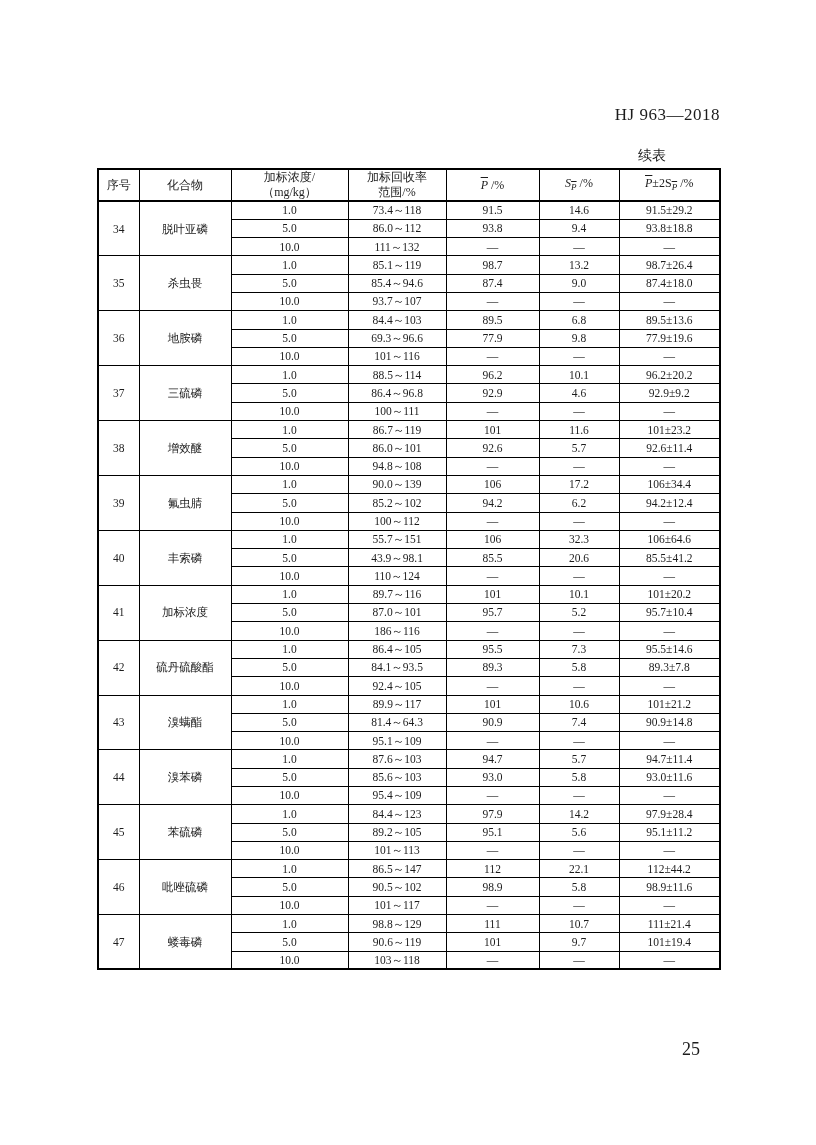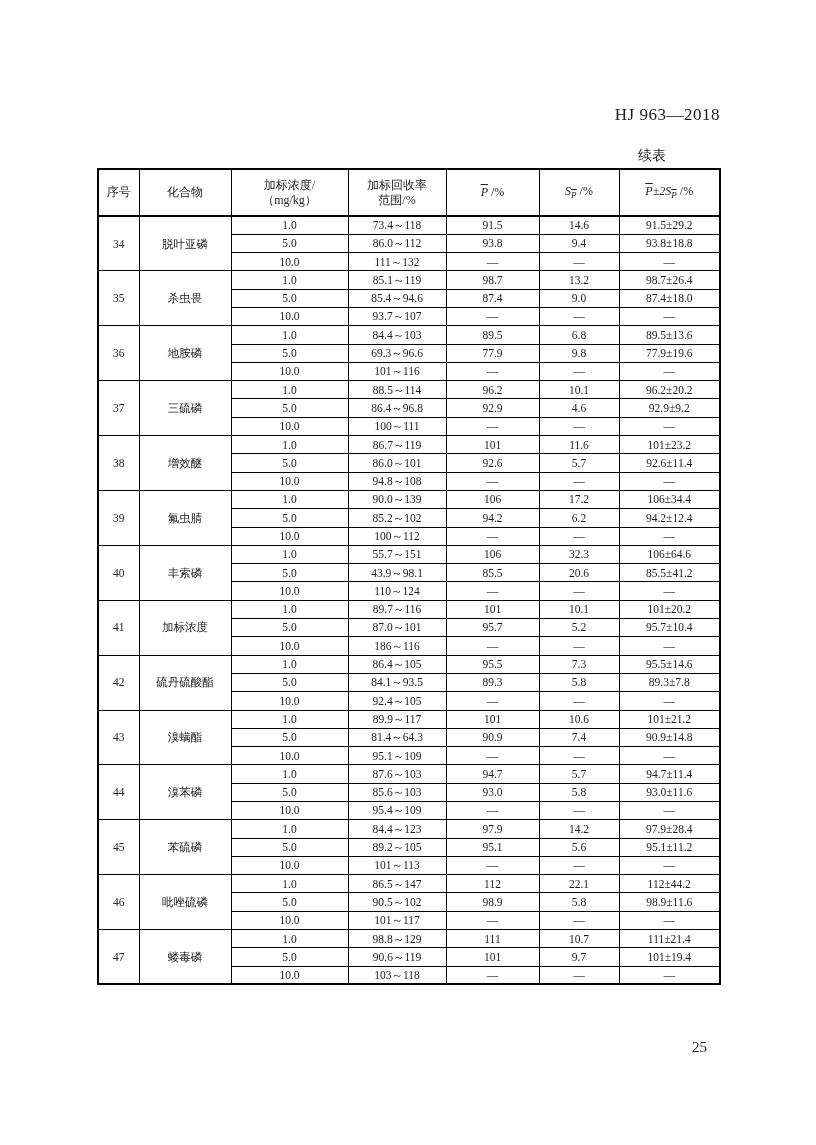--- a/index.html
+++ b/index.html
@@ -17,42 +17,42 @@
     font-weight: normal;
     letter-spacing: 0.5px;
   }
   .continued-label {
     position: absolute;
     top: 147px; right: 150px;
     font-size: 14px;
   }
   .page-number {
     position: absolute;
-    top: 1039px; right: 109px;
-    font-size: 15px;
+    top: 1039px; right: 116px;
+    font-size: 18px;
   }
   table.recovery {
     position: absolute;
     left: 97px; top: 168px;
     width: 622px;
     border-collapse: collapse;
     table-layout: fixed;
     border: 2px solid #000;
   }
   table.recovery th, table.recovery td {
     border: 1px solid #000;
     text-align: center;
     vertical-align: middle;
     font-size: 11.5px;
     line-height: 1.25;
     padding: 0 2px;
     overflow: hidden;
     white-space: nowrap;
   }
-  table.recovery thead tr { height: 47px; }
+  table.recovery thead tr { height: 32px; }
   table.recovery thead th {
     font-weight: normal;
     font-size: 12px;
     border-bottom: 2px solid #000;
   }
   table.recovery tbody tr { height: 18.3px; }
   table.recovery tbody tr.compound-start td { border-top: 1.5px solid #000; }
   td.cell-compound, td.cell-no { font-size: 12px; }
   .ov { text-decoration: overline; font-style: italic; }
   .hdr-sub { font-size: 9px; font-style: italic; text-decoration: overline; vertical-align: sub; }
@@ -80,21 +80,21 @@
       <th>
         <span>加标浓度/</span><br>
         <span>（mg/kg）</span>
       </th>
       <th>
         <span>加标回收率</span><br>
         <span>范围/%</span>
       </th>
       <th><span class="ov">P</span><span> /%</span></th>
       <th><span style="font-style:italic">S</span><span class="hdr-sub">P</span><span> /%</span></th>
-      <th><span class="ov">P</span><span style="font-style:italic">±2S</span><span class="hdr-sub">P</span><span> /%</span></th>
+      <th><span class="ov">P</span><span style="">±2S</span><span class="hdr-sub">P</span><span> /%</span></th>
     </tr>
   </thead>
   <tbody>
       <tr class="compound-start">
         <td class="cell-no" rowspan="3">34</td>
         <td class="cell-compound" rowspan="3">脱叶亚磷</td>
         <td class="cell-concentration">1.0</td>
         <td class="cell-recovery-range">73.4～118</td>
         <td class="cell-p-mean">91.5</td>
         <td class="cell-sp">14.6</td>

